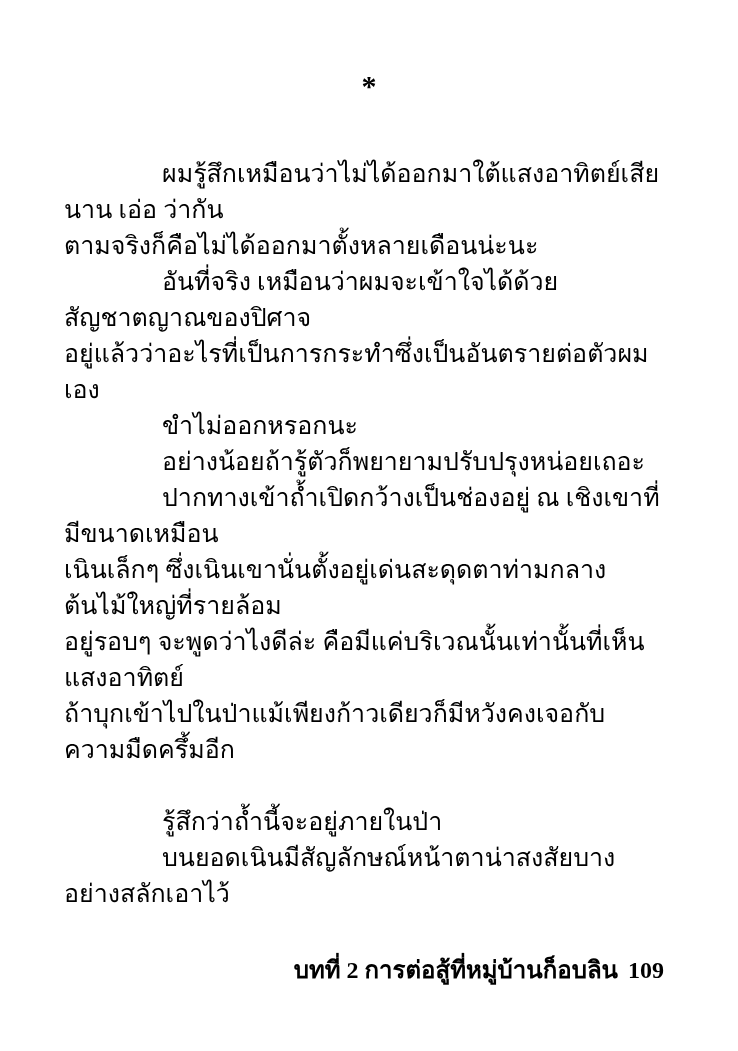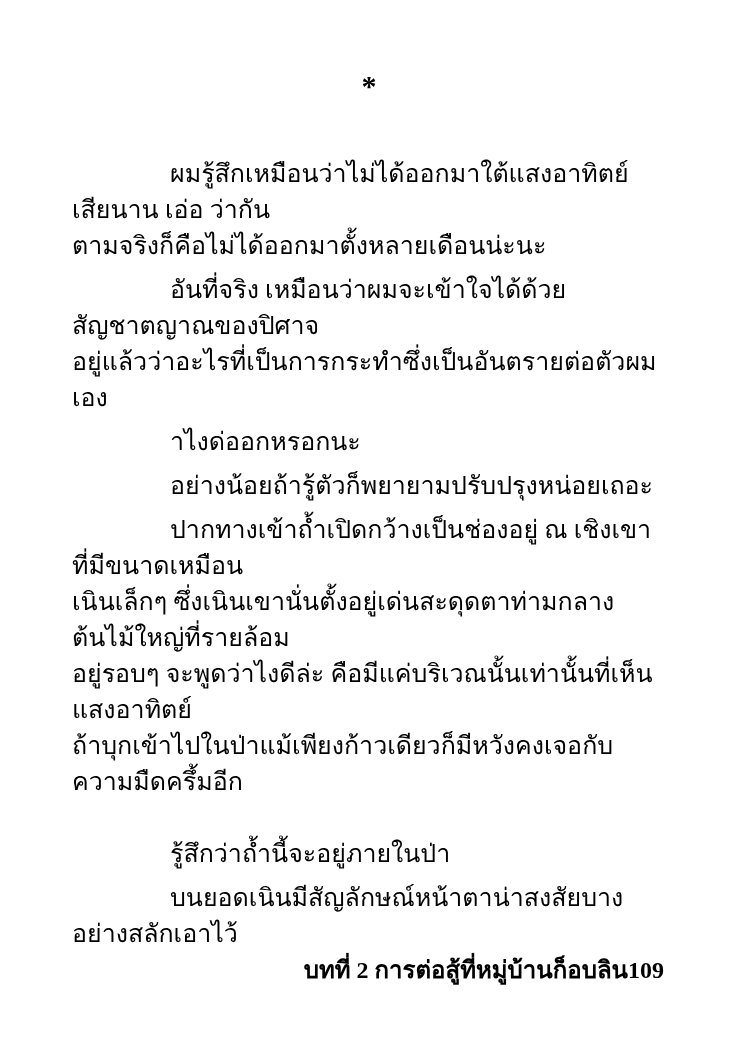--- a/index.html
+++ b/index.html
@@ -25,52 +25,53 @@
     line-height: 36px;
     color: #000000;
   }
   .body-text {
     margin: 52px 72px 0 64px; 
     font-size: 25px;
     line-height: 36px;
     text-align: left;
   }
   .para {
-    margin: 8px;
+    margin: 0;
     text-indent: 98px;
     white-space: pre-line; 
   }
   .para.section-gap {
     margin-top: 36px;
   }
   .page-footer {
     position: absolute;
     right: 74px;
     bottom: 62px;
     font-size: 24px;
     font-weight: bold;
     white-space: nowrap;
     color: #000000;
   }
   .page-footer .page-number {
+    margin-left: 10px;
   }
 </style>
 </head>
 <body>
 
 <div class="page">
 
   <div class="section-divider">*</div>
 
   <div class="body-text">
     <p class="para">ผมรู้สึกเหมือนว่าไม่ได้ออกมาใต้แสงอาทิตย์เสียนาน เอ่อ ว่ากัน
 ตามจริงก็คือไม่ได้ออกมาตั้งหลายเดือนน่ะนะ</p>
     <p class="para">อันที่จริง  เหมือนว่าผมจะเข้าใจได้ด้วยสัญชาตญาณของปิศาจ
 อยู่แล้วว่าอะไรที่เป็นการกระทำซึ่งเป็นอันตรายต่อตัวผมเอง</p>
-    <p class="para">าไงด่ออกหรอกนะ</p>
+    <p class="para">ขำไม่ออกหรอกนะ</p>
     <p class="para">อย่างน้อยถ้ารู้ตัวก็พยายามปรับปรุงหน่อยเถอะ</p>
     <p class="para">ปากทางเข้าถ้ำเปิดกว้างเป็นช่องอยู่ ณ เชิงเขาที่มีขนาดเหมือน
 เนินเล็กๆ ซึ่งเนินเขานั่นตั้งอยู่เด่นสะดุดตาท่ามกลางต้นไม้ใหญ่ที่รายล้อม
 อยู่รอบๆ จะพูดว่าไงดีล่ะ  คือมีแค่บริเวณนั้นเท่านั้นที่เห็นแสงอาทิตย์
 ถ้าบุกเข้าไปในป่าแม้เพียงก้าวเดียวก็มีหวังคงเจอกับความมืดครึ้มอีก</p>
     <p class="para section-gap">รู้สึกว่าถ้ำนี้จะอยู่ภายในป่า</p>
     <p class="para">บนยอดเนินมีสัญลักษณ์หน้าตาน่าสงสัยบางอย่างสลักเอาไว้</p>
 
   </div>
 

